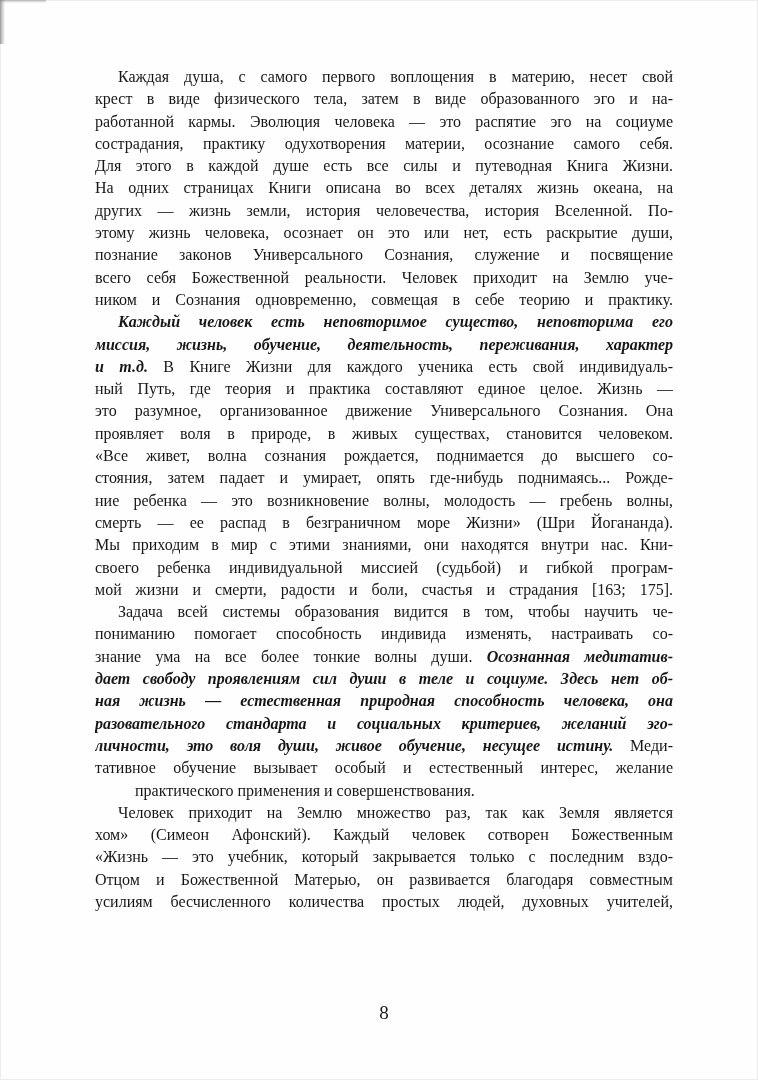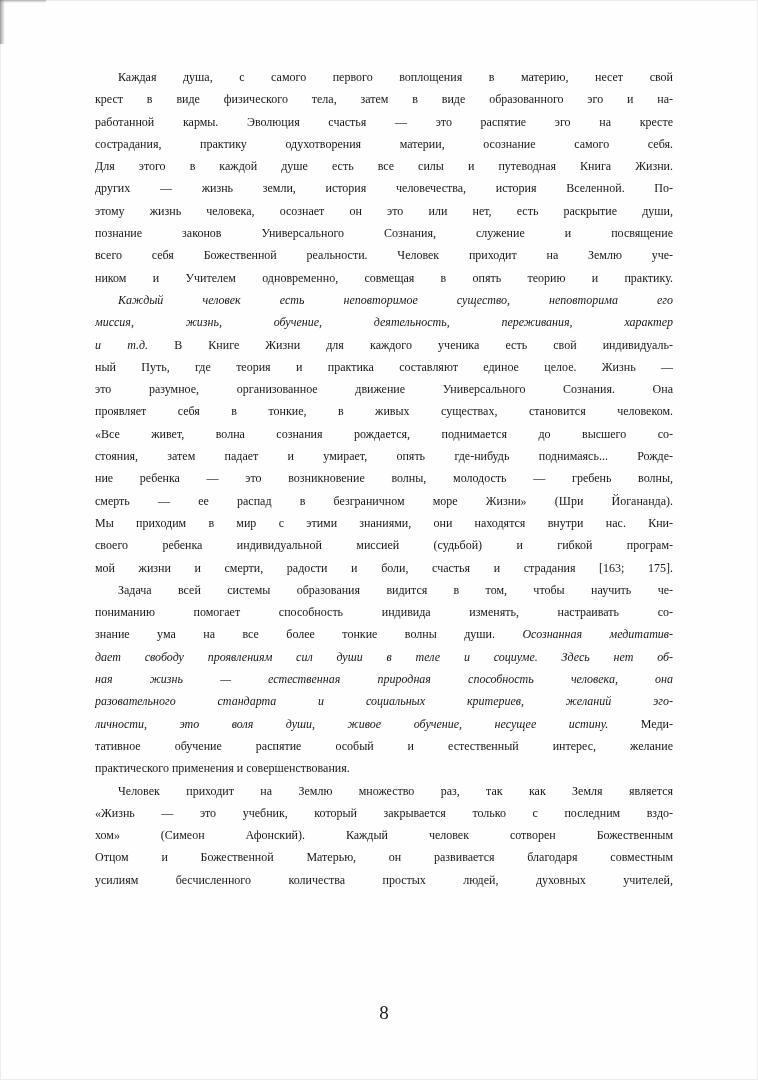--- a/index.html
+++ b/index.html
@@ -31,38 +31,39 @@
     position: absolute;
     left: 0; top: 0;
     width: 46px; height: 3px;
     background: linear-gradient(to bottom, rgba(110,110,110,0.45), rgba(110,110,110,0));
   }
   .textblock {
     position: absolute;
     left: 95px;
     top: 66px;
     width: 578px;
-    font-size: 12px;
+    font-size: 16px;
     line-height: 22.3px;
     color: #171717;
   }
   .line {
     text-align: justify;
     text-align-last: justify;
     height: 22.3px;
     overflow: hidden;
   }
   .line.end {
     text-align-last: left;
+    margin-left: 40px;
   }
   .line.indent {
     text-indent: 23px;
   }
   .bi {
-    font-weight: normal;
+    font-weight: bold;
     font-style: italic;
   }
   .pagenum {
     position: absolute;
     left: 95px;
     top: 1002px;
     width: 578px;
     text-align: center;
     font-size: 19px;
     color: #1a1a1a;
@@ -70,50 +71,51 @@
 </style>
 </head>
 <body>
 
 <div class="page">
   <div class="smudge-left"></div>
   <div class="smudge-top"></div>
   <div class="textblock" id="textblock">
       <div class="line indent"><span>Каждая душа, с самого первого воплощения в материю, несет свой</span></div>
       <div class="line"><span>крест в виде физического тела, затем в виде образованного эго и на-</span></div>
-      <div class="line"><span>работанной кармы. Эволюция счастья — это распятие эго на кресте</span></div>
+      <div class="line"><span>работанной кармы. Эволюция человека — это распятие эго на социуме</span></div>
       <div class="line"><span>сострадания, практику одухотворения материи, осознание самого себя.</span></div>
       <div class="line"><span>Для этого в каждой душе есть все силы и путеводная Книга Жизни.</span></div>
+      <div class="line"><span>На одних страницах Книги описана во всех деталях жизнь океана, на</span></div>
       <div class="line"><span>других — жизнь земли, история человечества, история Вселенной. По-</span></div>
       <div class="line"><span>этому жизнь человека, осознает он это или нет, есть раскрытие души,</span></div>
       <div class="line"><span>познание законов Универсального Сознания, служение и посвящение</span></div>
       <div class="line"><span>всего себя Божественной реальности. Человек приходит на Землю уче-</span></div>
-      <div class="line"><span>ником и Учителем одновременно, совмещая в опять теорию и практику.</span></div>
+      <div class="line"><span>ником и Сознания одновременно, совмещая в себе теорию и практику.</span></div>
       <div class="line indent"><span class="bi">Каждый человек есть неповторимое существо, неповторима его</span></div>
       <div class="line"><span class="bi">миссия, жизнь, обучение, деятельность, переживания, характер</span></div>
       <div class="line"><span class="bi">и т.д.</span><span> В Книге Жизни для каждого ученика есть свой индивидуаль-</span></div>
       <div class="line"><span>ный Путь, где теория и практика составляют единое целое. Жизнь —</span></div>
       <div class="line"><span>это разумное, организованное движение Универсального Сознания. Она</span></div>
-      <div class="line"><span>проявляет себя в тонкие, в живых существах, становится человеком.</span></div>
+      <div class="line"><span>проявляет воля в природе, в живых существах, становится человеком.</span></div>
       <div class="line"><span>«Все живет, волна сознания рождается, поднимается до высшего со-</span></div>
       <div class="line"><span>стояния, затем падает и умирает, опять где-нибудь поднимаясь... Рожде-</span></div>
       <div class="line"><span>ние ребенка — это возникновение волны, молодость — гребень волны,</span></div>
       <div class="line"><span>смерть — ее распад в безграничном море Жизни» (Шри Йогананда).</span></div>
       <div class="line"><span>Мы приходим в мир с этими знаниями, они находятся внутри нас. Кни-</span></div>
       <div class="line"><span>своего ребенка индивидуальной миссией (судьбой) и гибкой програм-</span></div>
       <div class="line"><span>мой жизни и смерти, радости и боли, счастья и страдания [163; 175].</span></div>
       <div class="line indent"><span>Задача всей системы образования видится в том, чтобы научить че-</span></div>
       <div class="line"><span>пониманию помогает способность индивида изменять, настраивать со-</span></div>
       <div class="line"><span>знание ума на все более тонкие волны души. </span><span class="bi">Осознанная медитатив-</span></div>
       <div class="line"><span class="bi">дает свободу проявлениям сил души в теле и социуме. Здесь нет об-</span></div>
       <div class="line"><span class="bi">ная жизнь — естественная природная способность человека, она</span></div>
       <div class="line"><span class="bi">разовательного стандарта и социальных критериев, желаний эго-</span></div>
       <div class="line"><span class="bi">личности, это воля души, живое обучение, несущее истину.</span><span> Меди-</span></div>
-      <div class="line"><span>тативное обучение распятие особый и естественный интерес, желание</span></div>
+      <div class="line"><span>тативное обучение вызывает особый и естественный интерес, желание</span></div>
       <div class="line end"><span>практического применения и совершенствования.</span></div>
       <div class="line indent"><span>Человек приходит на Землю множество раз, так как Земля является</span></div>
+      <div class="line"><span>хом» (Симеон Афонский). Каждый человек сотворен Божественным</span></div>
       <div class="line"><span>«Жизнь — это учебник, который закрывается только с последним вздо-</span></div>
-      <div class="line"><span>хом» (Симеон Афонский). Каждый человек сотворен Божественным</span></div>
       <div class="line"><span>Отцом и Божественной Матерью, он развивается благодаря совместным</span></div>
       <div class="line"><span>усилиям бесчисленного количества простых людей, духовных учителей,</span></div>
     </div>
   <div class="pagenum">8</div>
 </div>
 
 </body></html>

